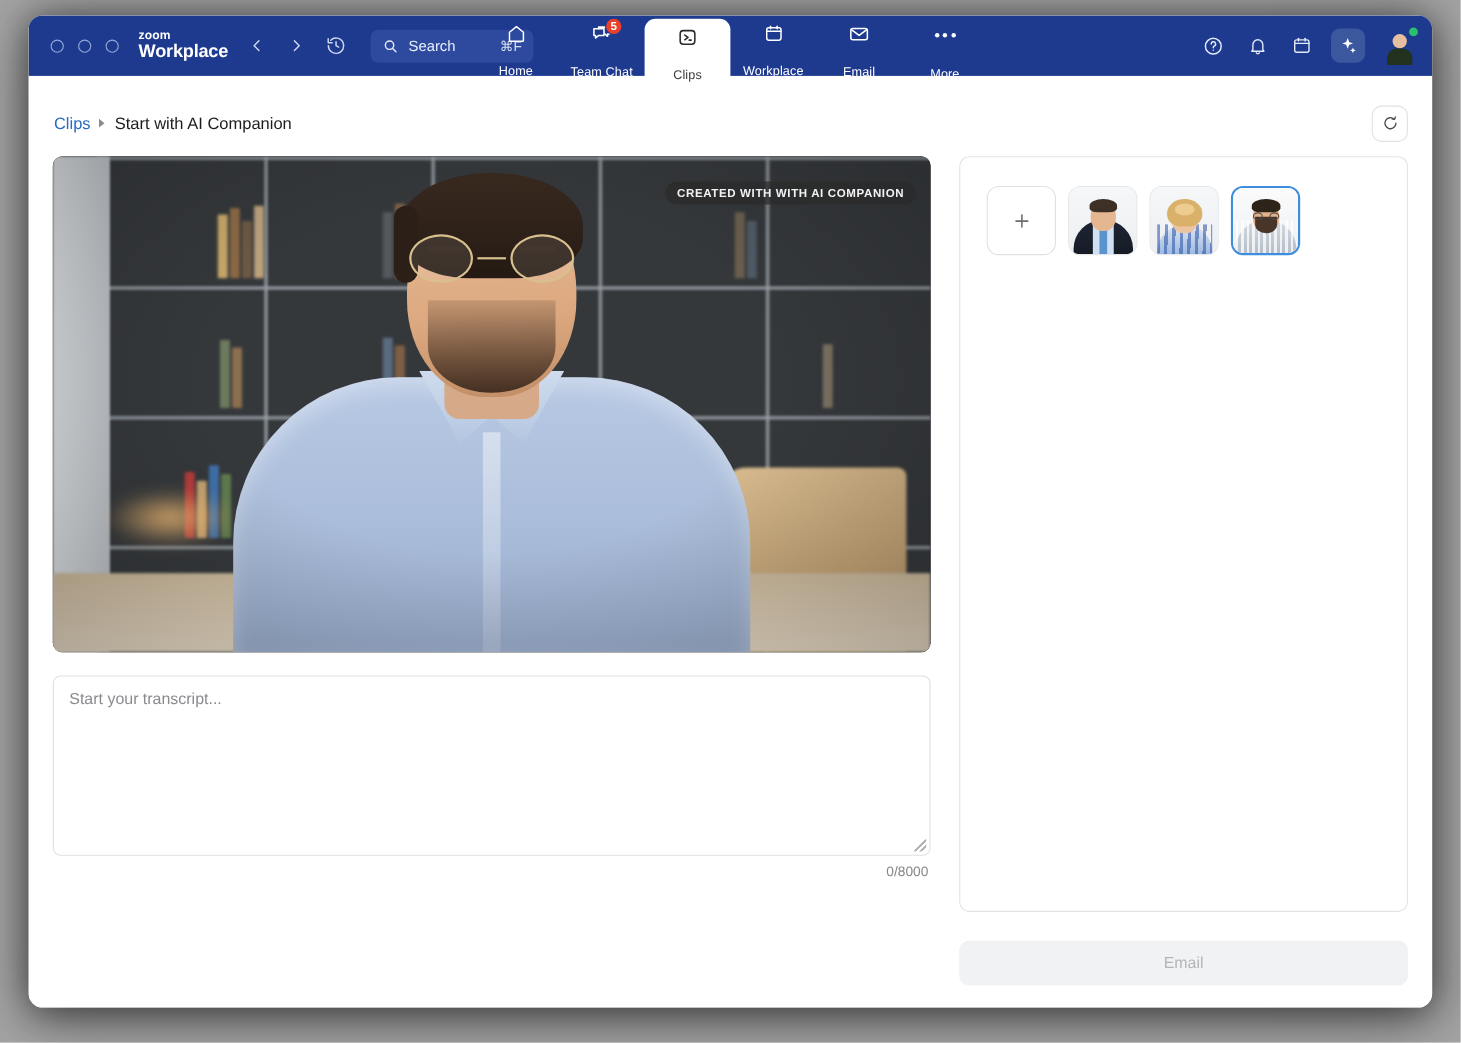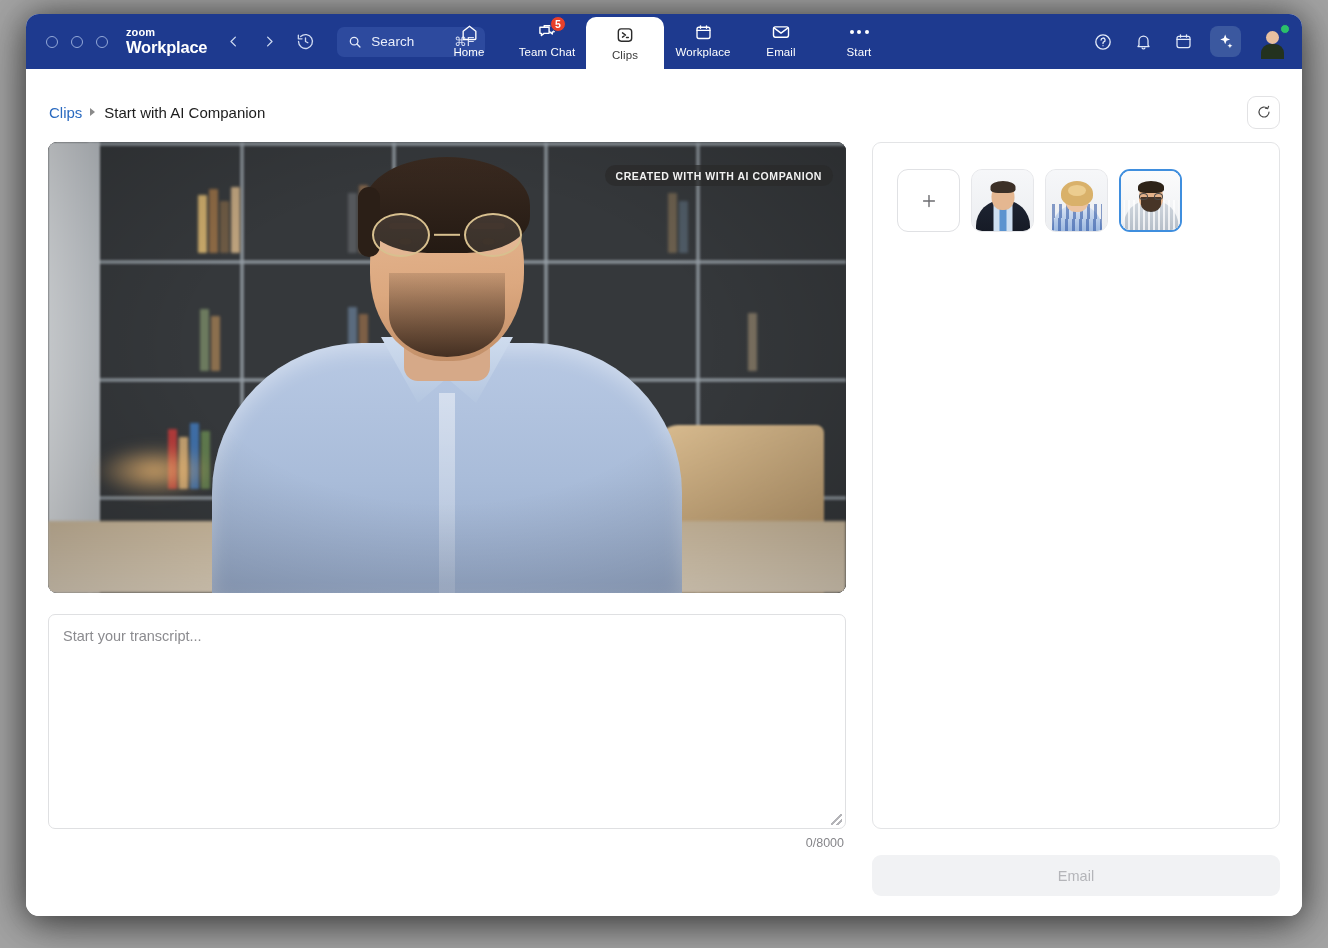--- a/index.html
+++ b/index.html
@@ -125,21 +125,21 @@
     height: 55px;
     padding-top: 7px;
     display: flex;
     flex-direction: column;
     align-items: center;
     justify-content: flex-start;
     gap: 3px;
     color: #ffffff;
   }
   .navtab .nt-icon { height: 22px; display: flex; align-items: center; justify-content: center; position: relative; }
-  .navtab .nt-label { font-size: 11.5px; letter-spacing: .1px; white-space: nowrap; }
+  .navtab .nt-label { font-size: 11.5px; letter-spacing: .1px; white-space: nowrap; margin-top: 16px; }
   .navtab.active {
     background: #ffffff;
     color: #2b2b2b;
     border-radius: 10px 10px 0 0;
     height: 52px;
   }
   .navtab.active .nt-label { color: #3a3a3a; }
 
   .badge-count {
     position: absolute;
@@ -378,21 +378,21 @@
     font-weight: 700;
     letter-spacing: .55px;
     display: flex; align-items: center;
   }
 
   
   .transcript-area {
     margin-top: 21px;
     position: relative;
     width: 100%;
-    height: 215px;
+    height: 164px;
     border: 1px solid #dfe0e2;
     border-radius: 7px;
     background: #fff;
     flex: none;
     text-decoration: underline;
   }
   .transcript-area textarea {
     width: 100%; height: 100%;
     border: 0; outline: 0; resize: none;
     padding: 13px 14px;
@@ -610,21 +610,21 @@
         </div>
 
         <div class="navtab">
           <span class="nt-icon">
             <span class="dots-more">
                 <i></i>
                 <i></i>
                 <i></i>
               </span>
           </span>
-          <span class="nt-label">Start</span>
+          <span class="nt-label">More</span>
         </div>
       </div>
 
       <div class="header-right">
         <span class="hicon">
           <svg width="20" height="20" viewBox="0 0 24 24" fill="none" stroke="currentColor" stroke-width="1.6" stroke-linecap="round" stroke-linejoin="round">
               <circle cx="12" cy="12" r="8.6"></circle>
               <path d="M9.7 9.6a2.4 2.4 0 1 1 3.2 2.3c-.6.25-.9.8-.9 1.45v.4"></path>
               <circle cx="12" cy="16.4" r=".75" fill="currentColor" stroke="none"></circle>
             </svg>

